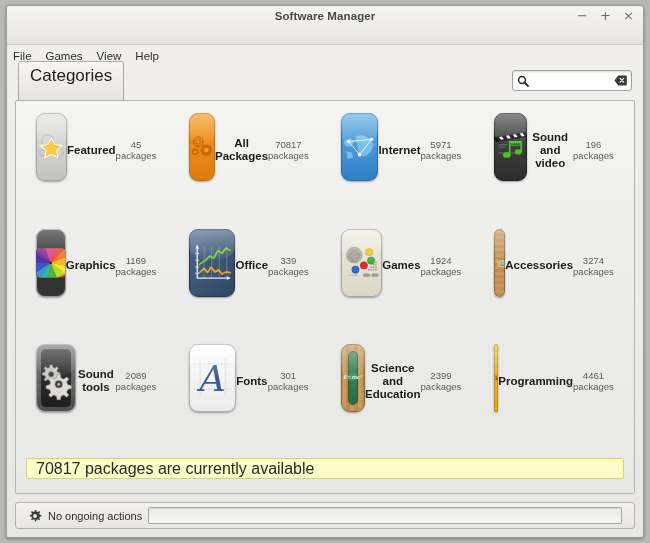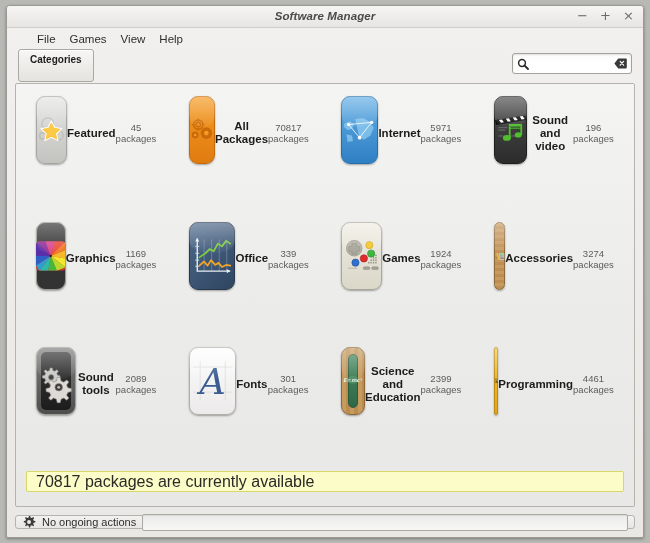--- a/index.html
+++ b/index.html
@@ -19,27 +19,26 @@
     background: linear-gradient(to bottom, #f1f0ee 0%, #e9e8e5 100%);
     border: 1px solid #9a9a95;
     border-radius: 4px 4px 2px 2px;
     box-shadow: 0 1px 3px rgba(0,0,0,.35);
     display: flex;
     flex-direction: column;
   }
 
   
   #titlebar {
-    height: 22px;
+    height: 39px;
     position: relative;
     background: linear-gradient(to bottom, #f6f5f3 0%, #e6e5e2 100%);
     border-bottom: 1px solid #cfcec9;
     border-radius: 3px 3px 0 0;
     flex: 0 0 auto;
-    font-style: italic;
   }
   #title-text {
     position: absolute;
     left: 0; right: 0; top: 4px;
     text-align: center;
     font-size: 11.5px;
     font-weight: bold;
     color: #4a4a48;
     letter-spacing: .1px;
   }
@@ -54,21 +53,21 @@
     text-align: center;
     cursor: pointer;
     font-family: "DejaVu Sans", sans-serif;
   }
 
   
   #menubar {
     height: 21px;
     display: flex;
     align-items: center;
-    padding-left: 24px;
+    padding-left: 0;
     gap: 2px;
     background: transparent;
     flex: 0 0 auto;
   }
   .menu-item {
     font-size: 11.5px;
     color: #2e2e2c;
     padding: 2px 6px;
     cursor: default;
     border-radius: 2px;
@@ -77,29 +76,28 @@
   
   #toolbar {
     height: 32px;
     display: flex;
     align-items: center;
     padding: 0 10px 0 11px;
     flex: 0 0 auto;
     position: relative;
   }
   #categories-btn {
-    font-size: 10px;
+    font-size: 17px;
     color: #1d1d1b;
     padding: 4px 11px 16px;
     background: linear-gradient(to bottom, #f7f6f4 0%, #e4e3df 100%);
     border: 1px solid #a9a9a3;
     border-radius: 3px;
     cursor: pointer;
     box-shadow: inset 0 1px 0 #fff;
-    font-weight: bold;
   }
   #searchbox {
     position: absolute;
     right: 11px; top: 4px;
     width: 120px; height: 21px;
     background: linear-gradient(to bottom, #fbfbfa 0%, #ffffff 60%);
     border: 1px solid #a2a29c;
     border-radius: 3px;
     display: flex;
     align-items: center;
@@ -177,27 +175,27 @@
     padding: 0 9px;
     font-size: 16px;
     color: #2a2a26;
     flex: 0 0 auto;
   }
 
   
   #statusbar {
     flex: 0 0 auto;
     margin: 8px 8px 8px;
-    height: 14px;
+    height: 27px;
     background: linear-gradient(to bottom, #f3f2f0 0%, #e7e6e3 100%);
     border: 1px solid #b4b3ae;
     border-radius: 3px;
     display: flex;
     align-items: center;
-    padding: 0 6px;
+    padding: 0 12px;
     gap: 6px;
   }
   #status-text {
     font-size: 11px;
     color: #2d2d2b;
     white-space: nowrap;
   }
   #progress {
     flex: 1 1 auto;
     height: 17px;

